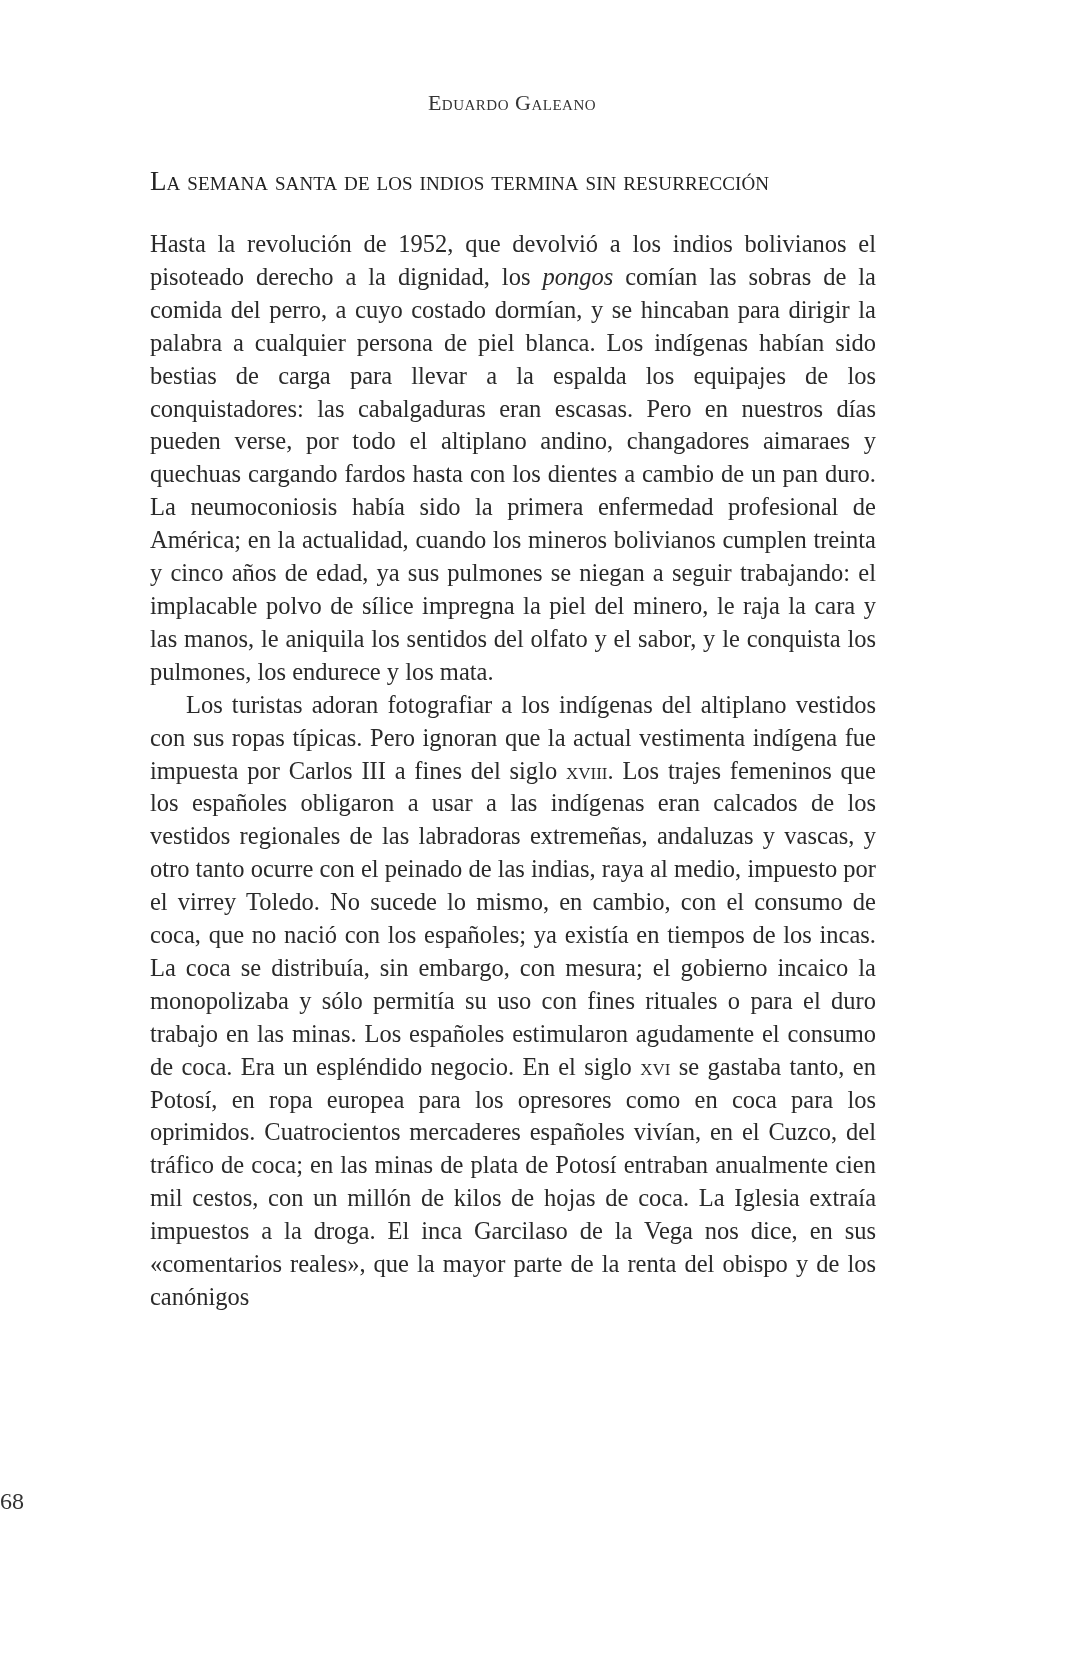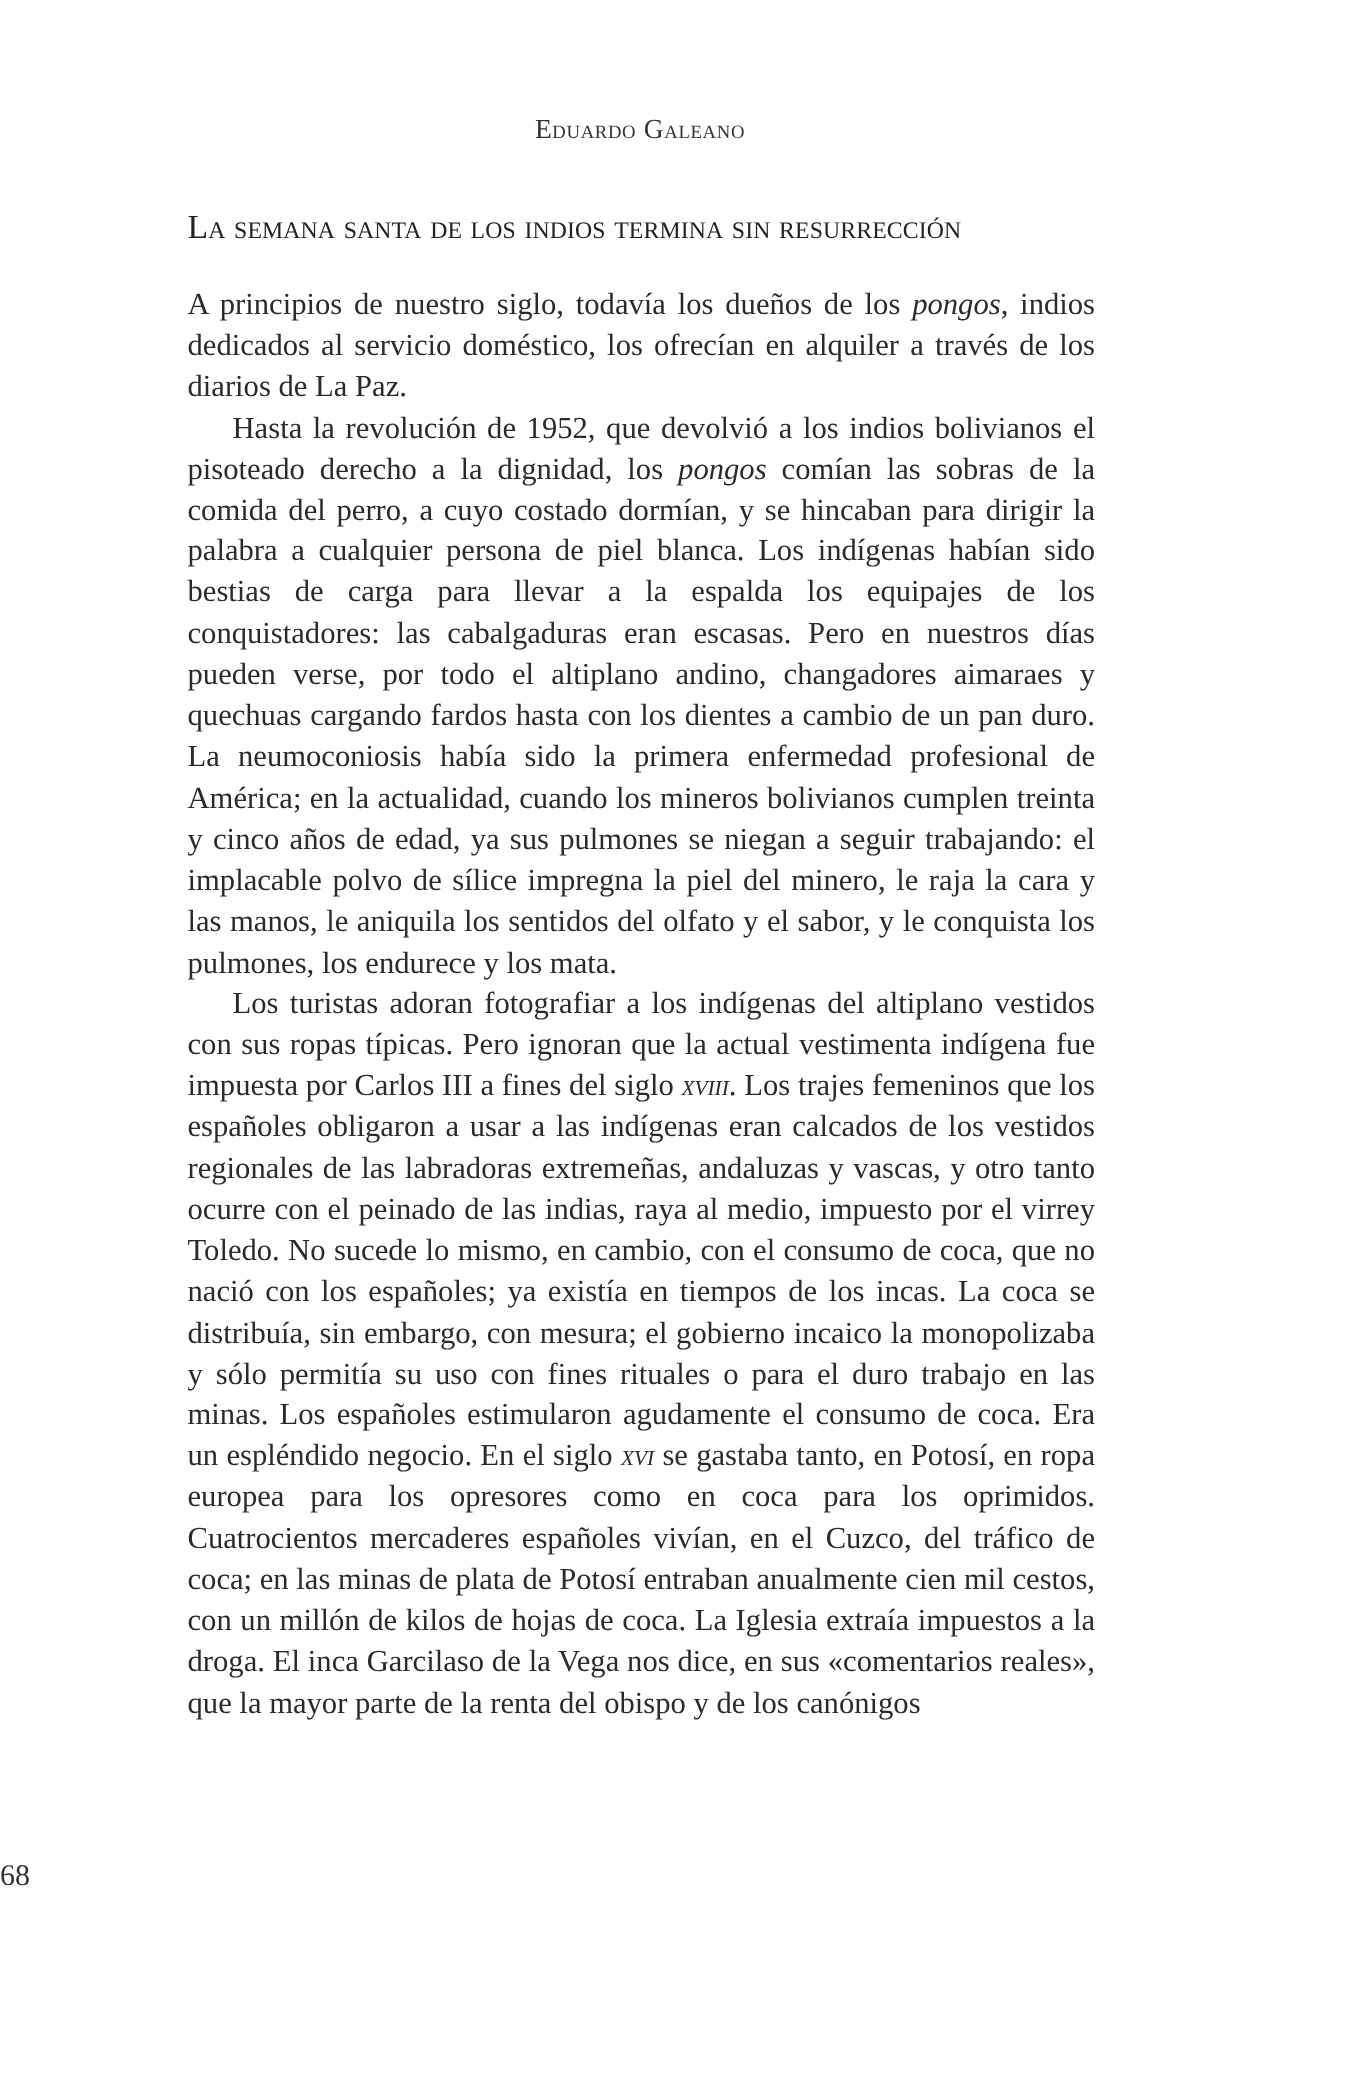--- a/index.html
+++ b/index.html
@@ -14,38 +14,35 @@
   .chapter-title {
     position: absolute; top: 166px; left: 150px; width: 730px;
     font-size: 27px; font-variant: small-caps; color: #222; letter-spacing: 0.1px;
   }
   .body-text {
     position: absolute; top: 228px; left: 150px; width: 726px;
     font-size: 24.5px; line-height: 32.9px; text-align: justify; hyphens: manual;
   }
   .body-text p { margin: 0; }
   .body-text p + p { text-indent: 36px; }
-  .sc { font-variant: small-caps; text-transform: lowercase; font-style: italic; }
+  .sc { font-variant: small-caps; text-transform: lowercase; }
   .page-number {
     position: absolute; top: 1488px; left: 0; width: 1024px; text-align: left;
     font-size: 24px; color: #333;
   }
 </style>
 </head>
 <body>
 
 <div class="running-head">Eduardo Galeano</div>
 
 <div class="chapter-title">La semana santa de los indios termina sin resurrección</div>
 
 <div class="body-text">
   <p>
-    <span>A principios de nuestro siglo, todavía los dueños de los </span><em>pongos</em><span>, indios dedicados al servicio doméstico, los ofrecían en alquiler a través de los diarios de La Paz.</span>
-  </p>
-  <p>
     <span>Hasta la revolución de 1952, que devolvió a los indios bolivianos el pisoteado derecho a la dignidad, los </span><em>pongos</em><span> comían las sobras de la comida del perro, a cuyo costado dormían, y se hincaban para dirigir la palabra a cualquier persona de piel blanca. Los indígenas habían sido bestias de carga para llevar a la espalda los equipajes de los conquistadores: las cabalgaduras eran escasas. Pero en nuestros días pueden verse, por todo el altiplano andino, changadores aimaraes y quechuas cargando fardos hasta con los dientes a cambio de un pan duro. La neumoconiosis había sido la primera enfermedad profesio­nal de América; en la actualidad, cuando los mineros bolivianos cum­plen treinta y cinco años de edad, ya sus pulmones se niegan a seguir trabajando: el implacable polvo de sílice impregna la piel del minero, le raja la cara y las manos, le aniquila los sentidos del olfato y el sabor, y le conquista los pulmones, los endurece y los mata.</span>
   </p>
   <p>
     <span>Los turistas adoran fotografiar a los indígenas del altiplano vesti­dos con sus ropas típicas. Pero ignoran que la actual vestimenta indí­gena fue impuesta por Carlos III a fines del siglo </span><span class="sc">XVIII</span><span>. Los trajes femeninos que los españoles obligaron a usar a las indígenas eran calcados de los vestidos regionales de las labradoras extremeñas, an­daluzas y vascas, y otro tanto ocurre con el peinado de las indias, raya al medio, impuesto por el virrey Toledo. No sucede lo mismo, en cambio, con el consumo de coca, que no nació con los españoles; ya existía en tiempos de los incas. La coca se distribuía, sin embargo, con mesura; el gobierno incaico la monopolizaba y sólo permitía su uso con fines rituales o para el duro trabajo en las minas. Los españo­les estimularon agudamente el consumo de coca. Era un espléndido negocio. En el siglo </span><span class="sc">XVI</span><span> se gastaba tanto, en Potosí, en ropa europea para los opresores como en coca para los oprimidos. Cuatrocientos mercaderes españoles vivían, en el Cuzco, del tráfico de coca; en las minas de plata de Potosí entraban anualmente cien mil cestos, con un millón de kilos de hojas de coca. La Iglesia extraía impuestos a la droga. El inca Garcilaso de la Vega nos dice, en sus «comentarios reales», que la mayor parte de la renta del obispo y de los canónigos</span>
   </p>
 </div>
 
 <div class="page-number">68</div>
 
 </body></html>

